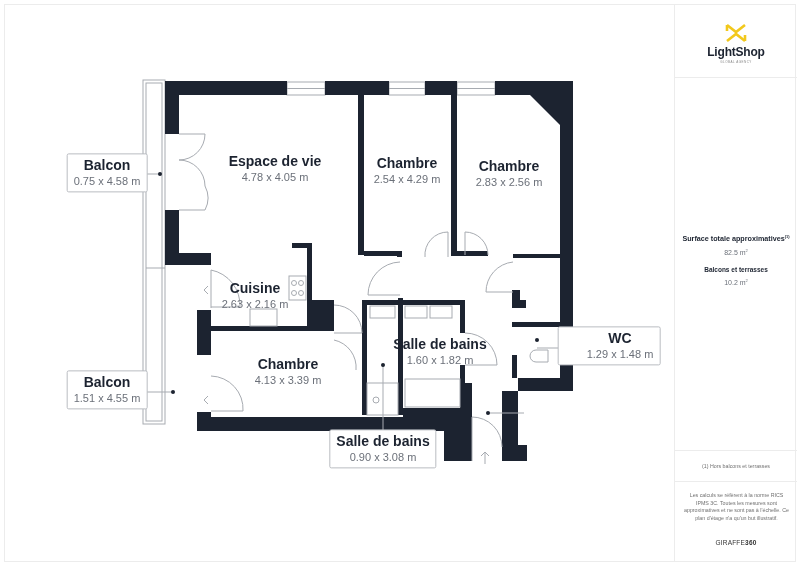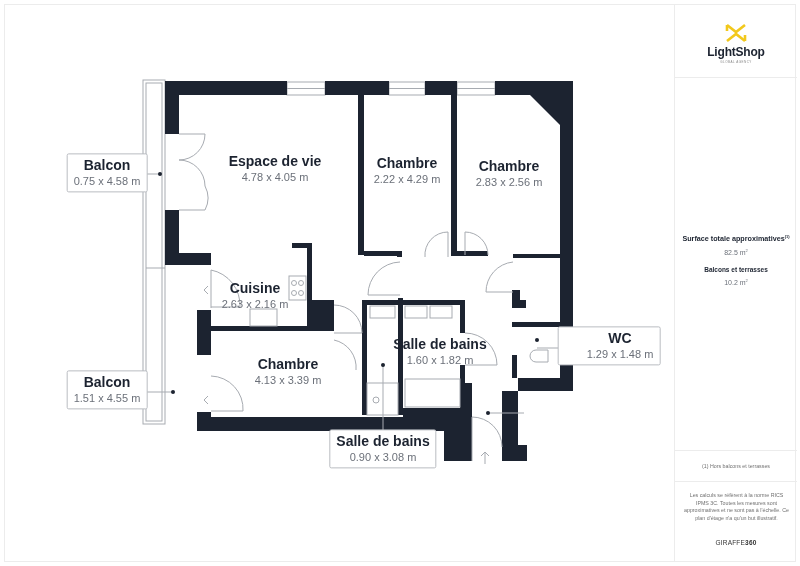--- a/index.html
+++ b/index.html
@@ -197,21 +197,21 @@
         <polyline points="208,396 204,400 208,404"></polyline>
       </g>
     </svg>
 
     <div class="label" style="left:275px; top:169px;">
       <span class="name">Espace de vie</span>
       <span class="dim">4.78 x 4.05 m</span>
     </div>
     <div class="label" style="left:407px; top:171px;">
       <span class="name">Chambre</span>
-      <span class="dim">2.22 x 4.29 m</span>
+      <span class="dim">2.54 x 4.29 m</span>
     </div>
     <div class="label" style="left:509px; top:174px;">
       <span class="name">Chambre</span>
       <span class="dim">2.83 x 2.56 m</span>
     </div>
     <div class="label" style="left:255px; top:264px;margin-top:32px;">
       <span class="name">Cuisine</span>
       <span class="dim">2.63 x 2.16 m</span>
     </div>
     <div class="label" style="left:288px; top:372px;">

